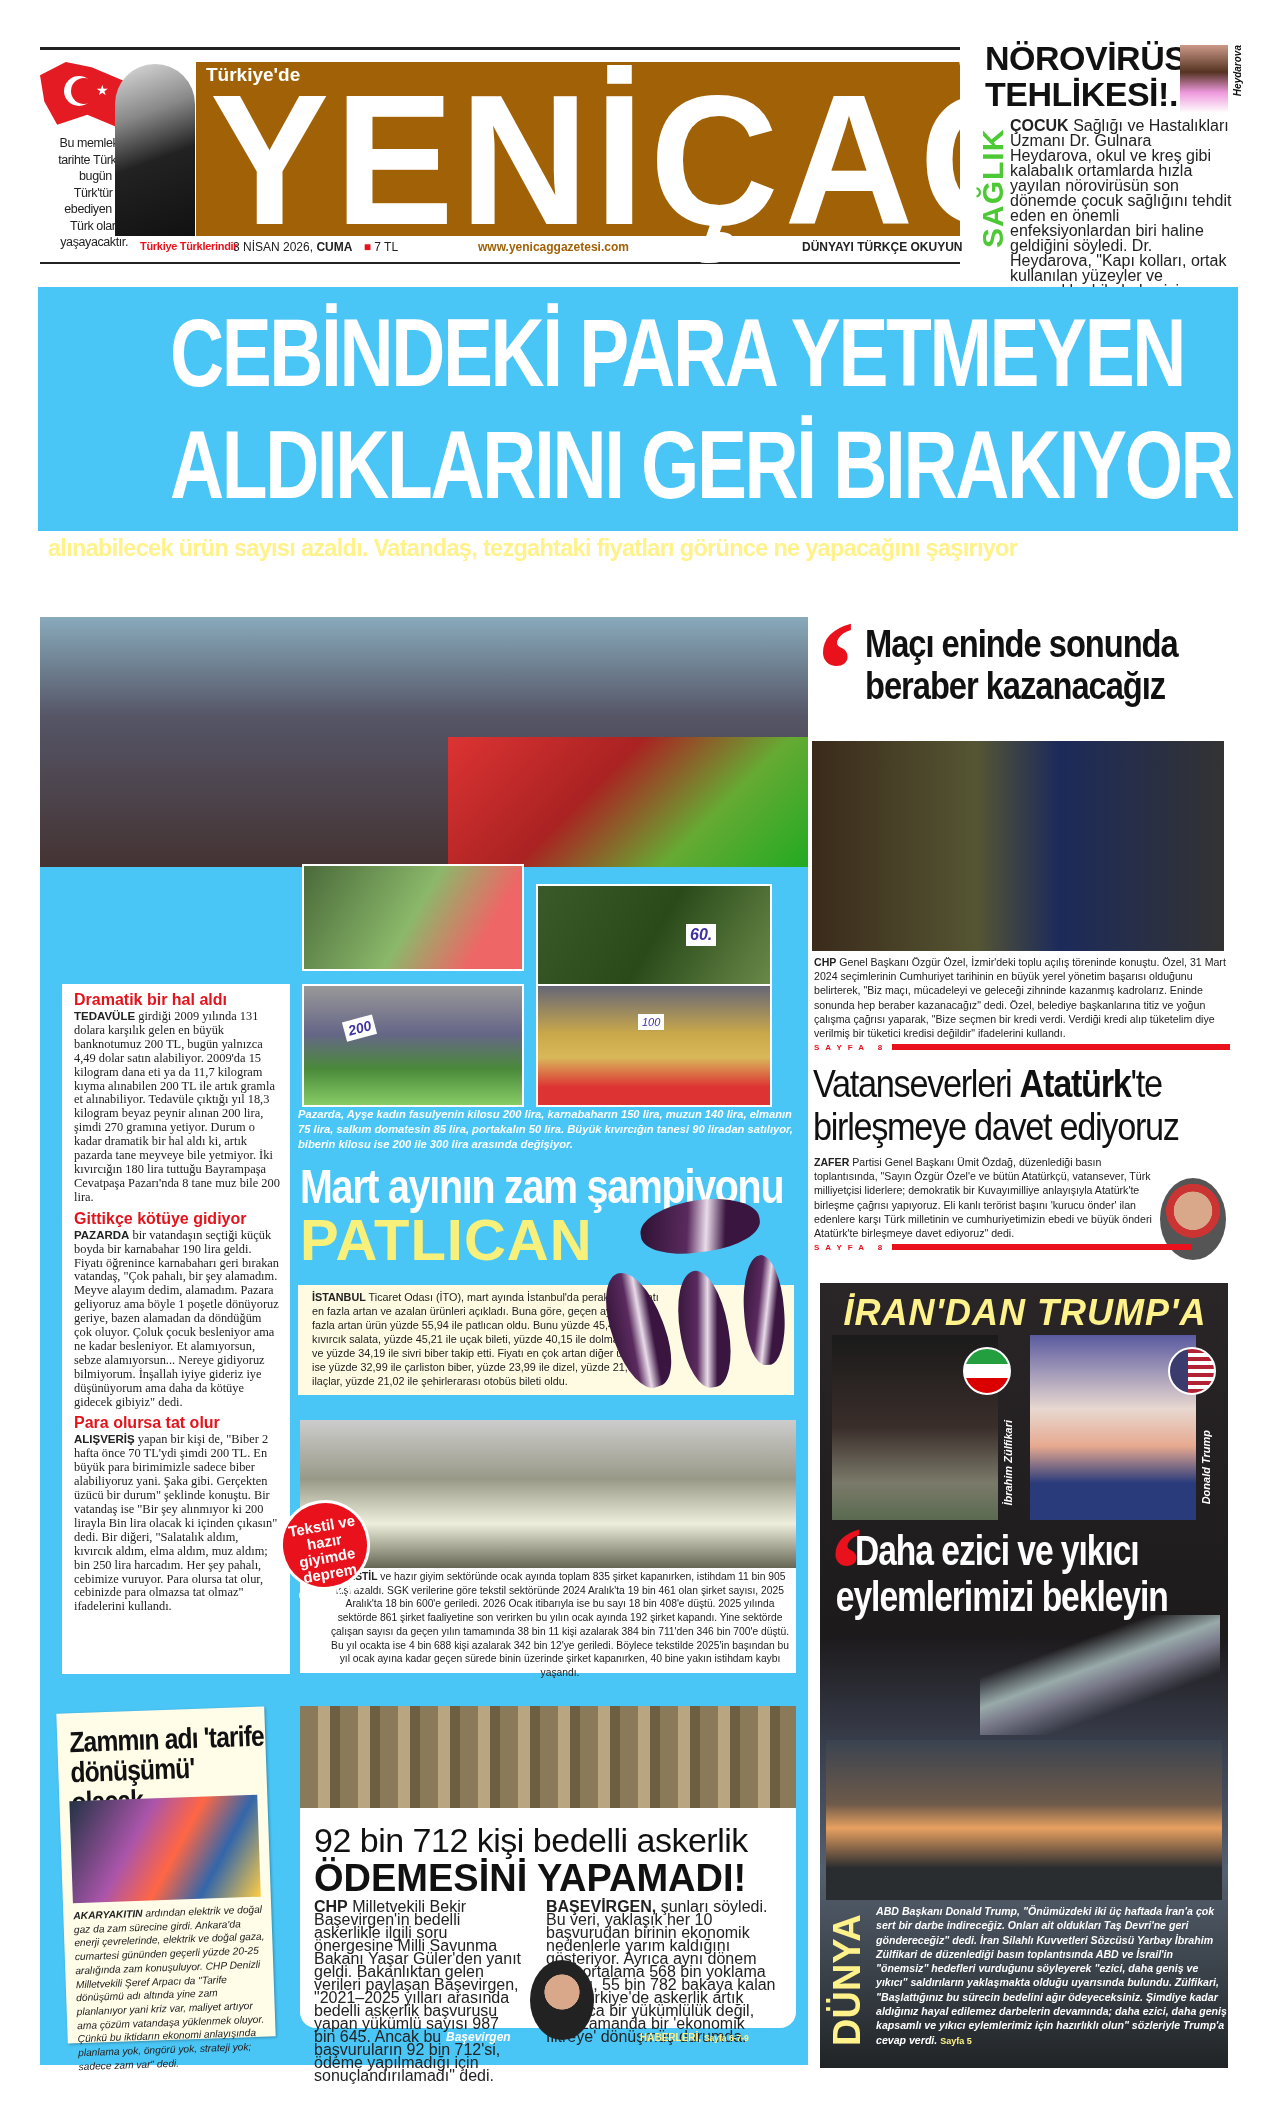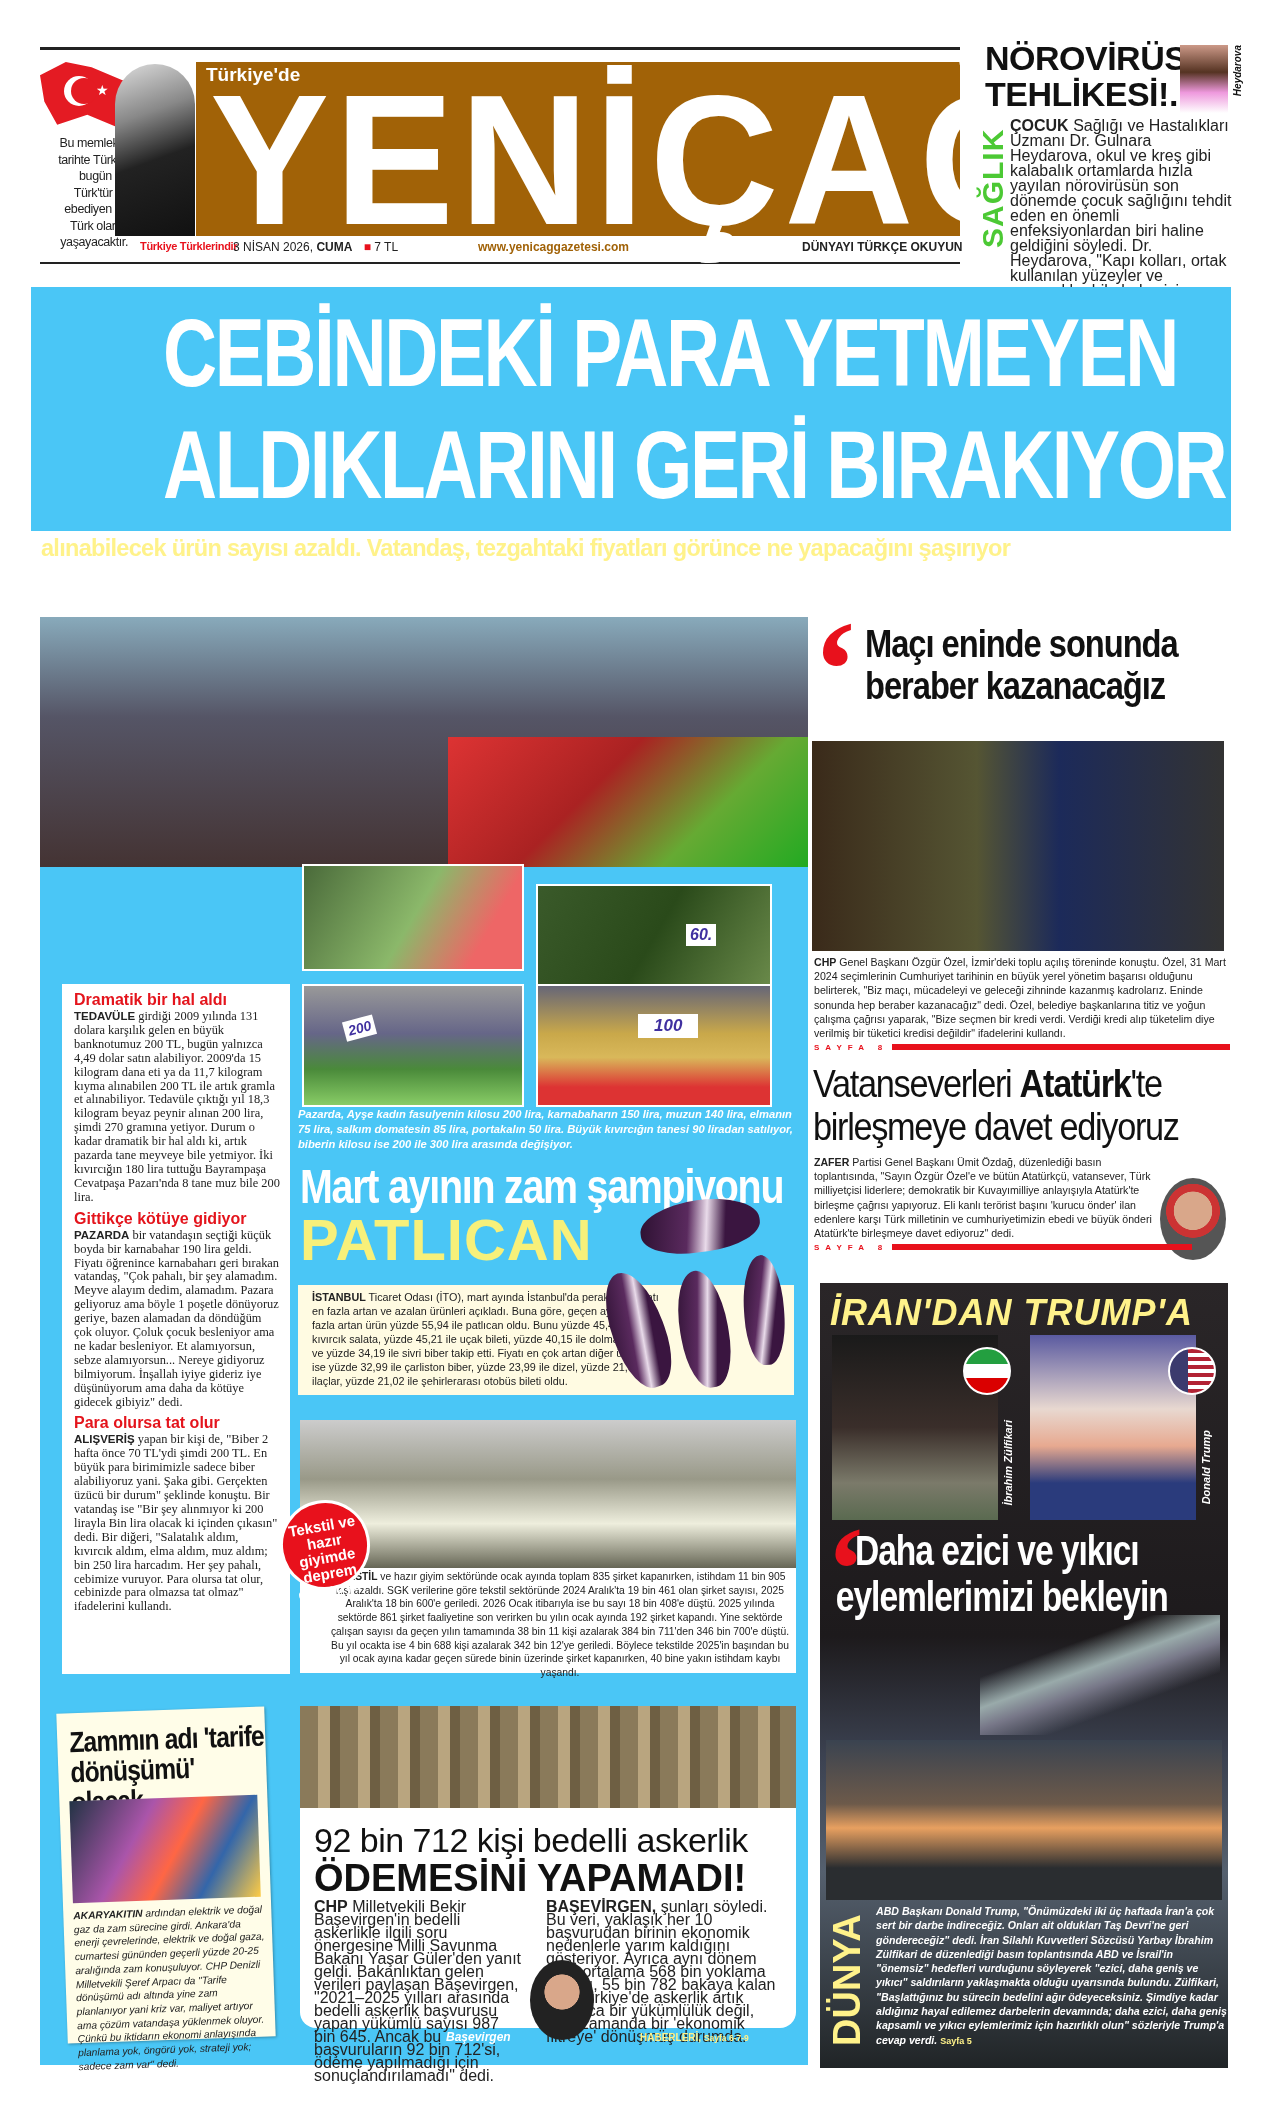--- a/index.html
+++ b/index.html
@@ -17,21 +17,21 @@
 .logo .pre{position:absolute;left:10px;top:2px;color:#fff;font-weight:bold;font-size:19px}
 .logo .name{position:absolute;left:14px;top:8px;color:#fff;font-weight:bold;font-size:186px;line-height:180px;letter-spacing:6px;transform:scaleX(0.96);transform-origin:left;font-family:"Liberation Sans",sans-serif}
 .dateline{position:absolute;top:240px;font-size:12px;color:#222}
 
 .noro-title{position:absolute;left:985px;top:40px;font-weight:bold;font-size:34px;line-height:36px;letter-spacing:-0.5px;color:#111}
 .noro-photo{position:absolute;left:1180px;top:45px;width:48px;height:68px;background:linear-gradient(#c98,#532 40%,#e9d 70%,#fff)}
 .noro-cap{position:absolute;left:1232px;top:45px;writing-mode:vertical-rl;transform:rotate(180deg);font-size:10px;font-style:italic;font-weight:bold}
 .saglik{position:absolute;left:976px;top:118px;width:24px;height:140px;writing-mode:vertical-rl;transform:rotate(180deg);color:#4cc934;font-weight:bold;font-size:30px;letter-spacing:1px;text-align:center}
 .noro-body{position:absolute;left:1010px;top:118px;width:225px;font-size:16px;line-height:15px;color:#222}
 
-.hero{position:absolute;left:31px;top:287px;width:1200px;height:244px;background:#4ac6f6}
+.hero{position:absolute;left:38px;top:287px;width:1200px;height:244px;background:#4ac6f6}
 .hero h1{position:absolute;left:0;top:10px;width:1200px;text-align:center;color:#fff;font-weight:bold;font-size:96px;line-height:112px;letter-spacing:-3px;transform:scaleX(0.78);transform-origin:center;white-space:nowrap}
 .hero .sub{position:absolute;left:10px;top:247px;width:1185px;color:#fff28a;font-weight:bold;font-size:23.5px;line-height:28px;letter-spacing:-0.7px;white-space:nowrap}
 
 .bluecol{position:absolute;left:40px;top:617px;width:768px;height:1448px;background:#4ac6f6}
 .market{position:absolute;left:40px;top:617px;width:768px;height:250px;background:linear-gradient(180deg,#8ab 0%,#556 40%,#433 100%)}
 .market .veg{position:absolute;right:0;top:120px;width:360px;height:130px;background:linear-gradient(135deg,#d33,#a22 40%,#6a3 70%,#2a2)}
 .photo{position:absolute;border:2px solid #fff}
 .sidebar-box{position:absolute;left:62px;top:984px;width:228px;height:690px;background:#fff}
 .sb-h{color:#e4141c;font-weight:bold;font-size:16px;line-height:20px;margin-top:4px;padding-left:12px}
 .sb-p{font-family:"Liberation Serif",serif;font-size:12.4px;line-height:13.9px;padding:0 10px 0 12px;color:#222;text-indent:0}
@@ -59,21 +59,21 @@
 
 .quote-mark{position:absolute;color:#e8111c;font-weight:bold;font-family:"Liberation Serif",serif}
 .maci-h{position:absolute;left:865px;top:623px;font-weight:bold;font-size:38px;line-height:42px;letter-spacing:-1.2px;transform:scaleX(0.86);transform-origin:left;white-space:nowrap;color:#111}
 .chp-photo{position:absolute;left:812px;top:741px;width:412px;height:210px;background:linear-gradient(90deg,#3a2a1a 0%,#553 40%,#1c2a5a 60%,#333 100%)}
 .r-text{position:absolute;font-size:10.6px;line-height:14.2px;color:#222}
 .sayfa-bar{position:absolute;height:6px;background:#e8111c}
 .sayfa-lbl{position:absolute;color:#e8111c;font-weight:bold;font-size:8px;letter-spacing:6px}
 .vatan-h{position:absolute;left:813px;top:1062px;font-size:39px;line-height:43px;letter-spacing:-1.5px;transform:scaleX(0.88);transform-origin:left;white-space:nowrap;color:#111}
 .ozdag{position:absolute;left:1160px;top:1178px;width:66px;height:82px;border-radius:50%;background:radial-gradient(circle at 50% 40%,#d9a78a 0 32%,#c33 33% 45%,#555 46% 100%)}
 .iran-box{position:absolute;left:820px;top:1283px;width:408px;height:785px;background:linear-gradient(180deg,#2a2628 0%,#1d1a1c 45%,#3b4150 60%,#55606e 75%,#202426 100%)}
-.iran-title{position:absolute;left:830px;top:1292px;width:390px;text-align:left;color:#fff28a;font-style:italic;font-weight:bold;font-size:36px;letter-spacing:1px}
+.iran-title{position:absolute;left:830px;top:1292px;width:390px;text-align:center;color:#fff28a;font-style:italic;font-weight:bold;font-size:36px;letter-spacing:1px}
 .zulf-photo{position:absolute;left:832px;top:1335px;width:166px;height:185px;background:linear-gradient(180deg,#1a1a1a,#3a2e2a 50%,#7b7a6a 80%,#5a6a50)}
 .trump-photo{position:absolute;left:1030px;top:1335px;width:166px;height:185px;background:linear-gradient(180deg,#5a5aa0,#e8d8d0 40%,#e7a990 60%,#2a3b7c 80%)}
 .vname{position:absolute;writing-mode:vertical-rl;transform:rotate(180deg);color:#fff;font-style:italic;font-weight:bold;font-size:11px}
 .flag-circle{position:absolute;width:48px;height:48px;border-radius:50%;border:2px solid #fff;overflow:hidden}
 .daha-h{position:absolute;left:855px;top:1528px;color:#fff;font-weight:bold;font-size:42px;line-height:46px;letter-spacing:-1.3px;transform:scaleX(0.8);transform-origin:left;white-space:nowrap}
 .dunya{position:absolute;left:826px;top:1905px;width:34px;height:150px;writing-mode:vertical-rl;transform:rotate(180deg);color:#fff28a;font-weight:bold;font-size:38px;text-align:center}
 .dunya-text{position:absolute;left:876px;top:1904px;width:352px;color:#fff;font-style:italic;font-weight:bold;font-size:10.6px;line-height:14.3px}
 .yellow{color:#fff28a}
 </style>
 </head>
@@ -132,21 +132,21 @@
     <div class="veg"></div>
   </div>
 <div class="photo" style="left:302px;top:864px;width:222px;height:107px;background:linear-gradient(120deg,#4a6a3a,#8bb86a 50%,#e66 80%)"></div>
 <div class="photo" style="left:536px;top:884px;width:236px;height:107px;background:linear-gradient(120deg,#3a5a2a,#2a4a1a 50%,#6a8a4a)">
   <span style="position:absolute;left:148px;top:38px;background:#fff;color:#4030a0;font-style:italic;font-weight:bold;font-size:16px;padding:2px 4px">60.</span>
 </div>
 <div class="photo" style="left:302px;top:984px;width:222px;height:123px;background:linear-gradient(180deg,#999,#668 40%,#4a8a3a 70%,#8c6)">
   <span style="position:absolute;left:40px;top:32px;background:#fff;color:#4030a0;font-style:italic;font-weight:bold;font-size:14px;padding:2px 4px;transform:rotate(-15deg)">200</span>
 </div>
 <div class="photo" style="left:536px;top:984px;width:236px;height:123px;background:linear-gradient(180deg,#667,#c9a84a 40%,#d9b85a 60%,#d33 85%)">
-  <span style="position:absolute;left:100px;top:28px;background:#fff;color:#4030a0;font-style:italic;font-weight:bold;font-size:17px;padding:2px 16px">100</span>
+  <span style="position:absolute;left:100px;top:28px;background:#fff;color:#4030a0;font-style:italic;font-weight:normal;font-size:11px;padding:2px 4px">100</span>
 </div>
 
 <div class="sidebar-box">
   <div class="sb-h" style="margin-top:6px">Dramatik bir hal aldı</div>
   <div class="sb-p"><b>TEDAVÜLE</b> <span>girdiği 2009 yılında 131 dolara karşılık gelen en büyük banknotumuz 200 TL, bugün yalnızca 4,49 dolar satın alabiliyor. 2009'da 15 kilogram dana eti ya da 11,7 kilogram kıyma alınabilen 200 TL ile artık gramla et alınabiliyor. Tedavüle çıktığı yıl 18,3 kilogram beyaz peynir alınan 200 lira, şimdi 270 gramına yetiyor. Durum o kadar dramatik bir hal aldı ki, artık pazarda tane meyveye bile yetmiyor. İki kıvırcığın 180 lira tuttuğu Bayrampaşa Cevatpaşa Pazarı'nda 8 tane muz bile 200 lira.</span></div>
   <div class="sb-h">Gittikçe kötüye gidiyor</div>
   <div class="sb-p"><b>PAZARDA</b> <span>bir vatandaşın seçtiği küçük boyda bir karnabahar 190 lira geldi. Fiyatı öğrenince karnabaharı geri bırakan vatandaş, "Çok pahalı, bir şey alamadım. Meyve alayım dedim, alamadım. Pazara geliyoruz ama böyle 1 poşetle dönüyoruz geriye, bazen alamadan da döndüğüm çok oluyor. Çoluk çocuk besleniyor ama ne kadar besleniyor. Et alamıyorsun, sebze alamıyorsun... Nereye gidiyoruz bilmiyorum. İnşallah iyiye gideriz iye düşünüyorum ama daha da kötüye gidecek gibiyiz" dedi.</span></div>
   <div class="sb-h">Para olursa tat olur</div>
   <div class="sb-p"><b>ALIŞVERİŞ</b> <span>yapan bir kişi de, "Biber 2 hafta önce 70 TL'ydi şimdi 200 TL. En büyük para birimimizle sadece biber alabiliyoruz yani. Şaka gibi. Gerçekten üzücü bir durum" şeklinde konuştu. Bir vatandaş ise "Bir şey alınmıyor ki 200 lirayla Bin lira olacak ki içinden çıkasın" dedi. Bir diğeri, "Salatalık aldım, kıvırcık aldım, elma aldım, muz aldım; bin 250 lira harcadım. Her şey pahalı, cebimize vuruyor. Para olursa tat olur, cebinizde para olmazsa tat olmaz" ifadelerini kullandı.</span></div>
 </div>

